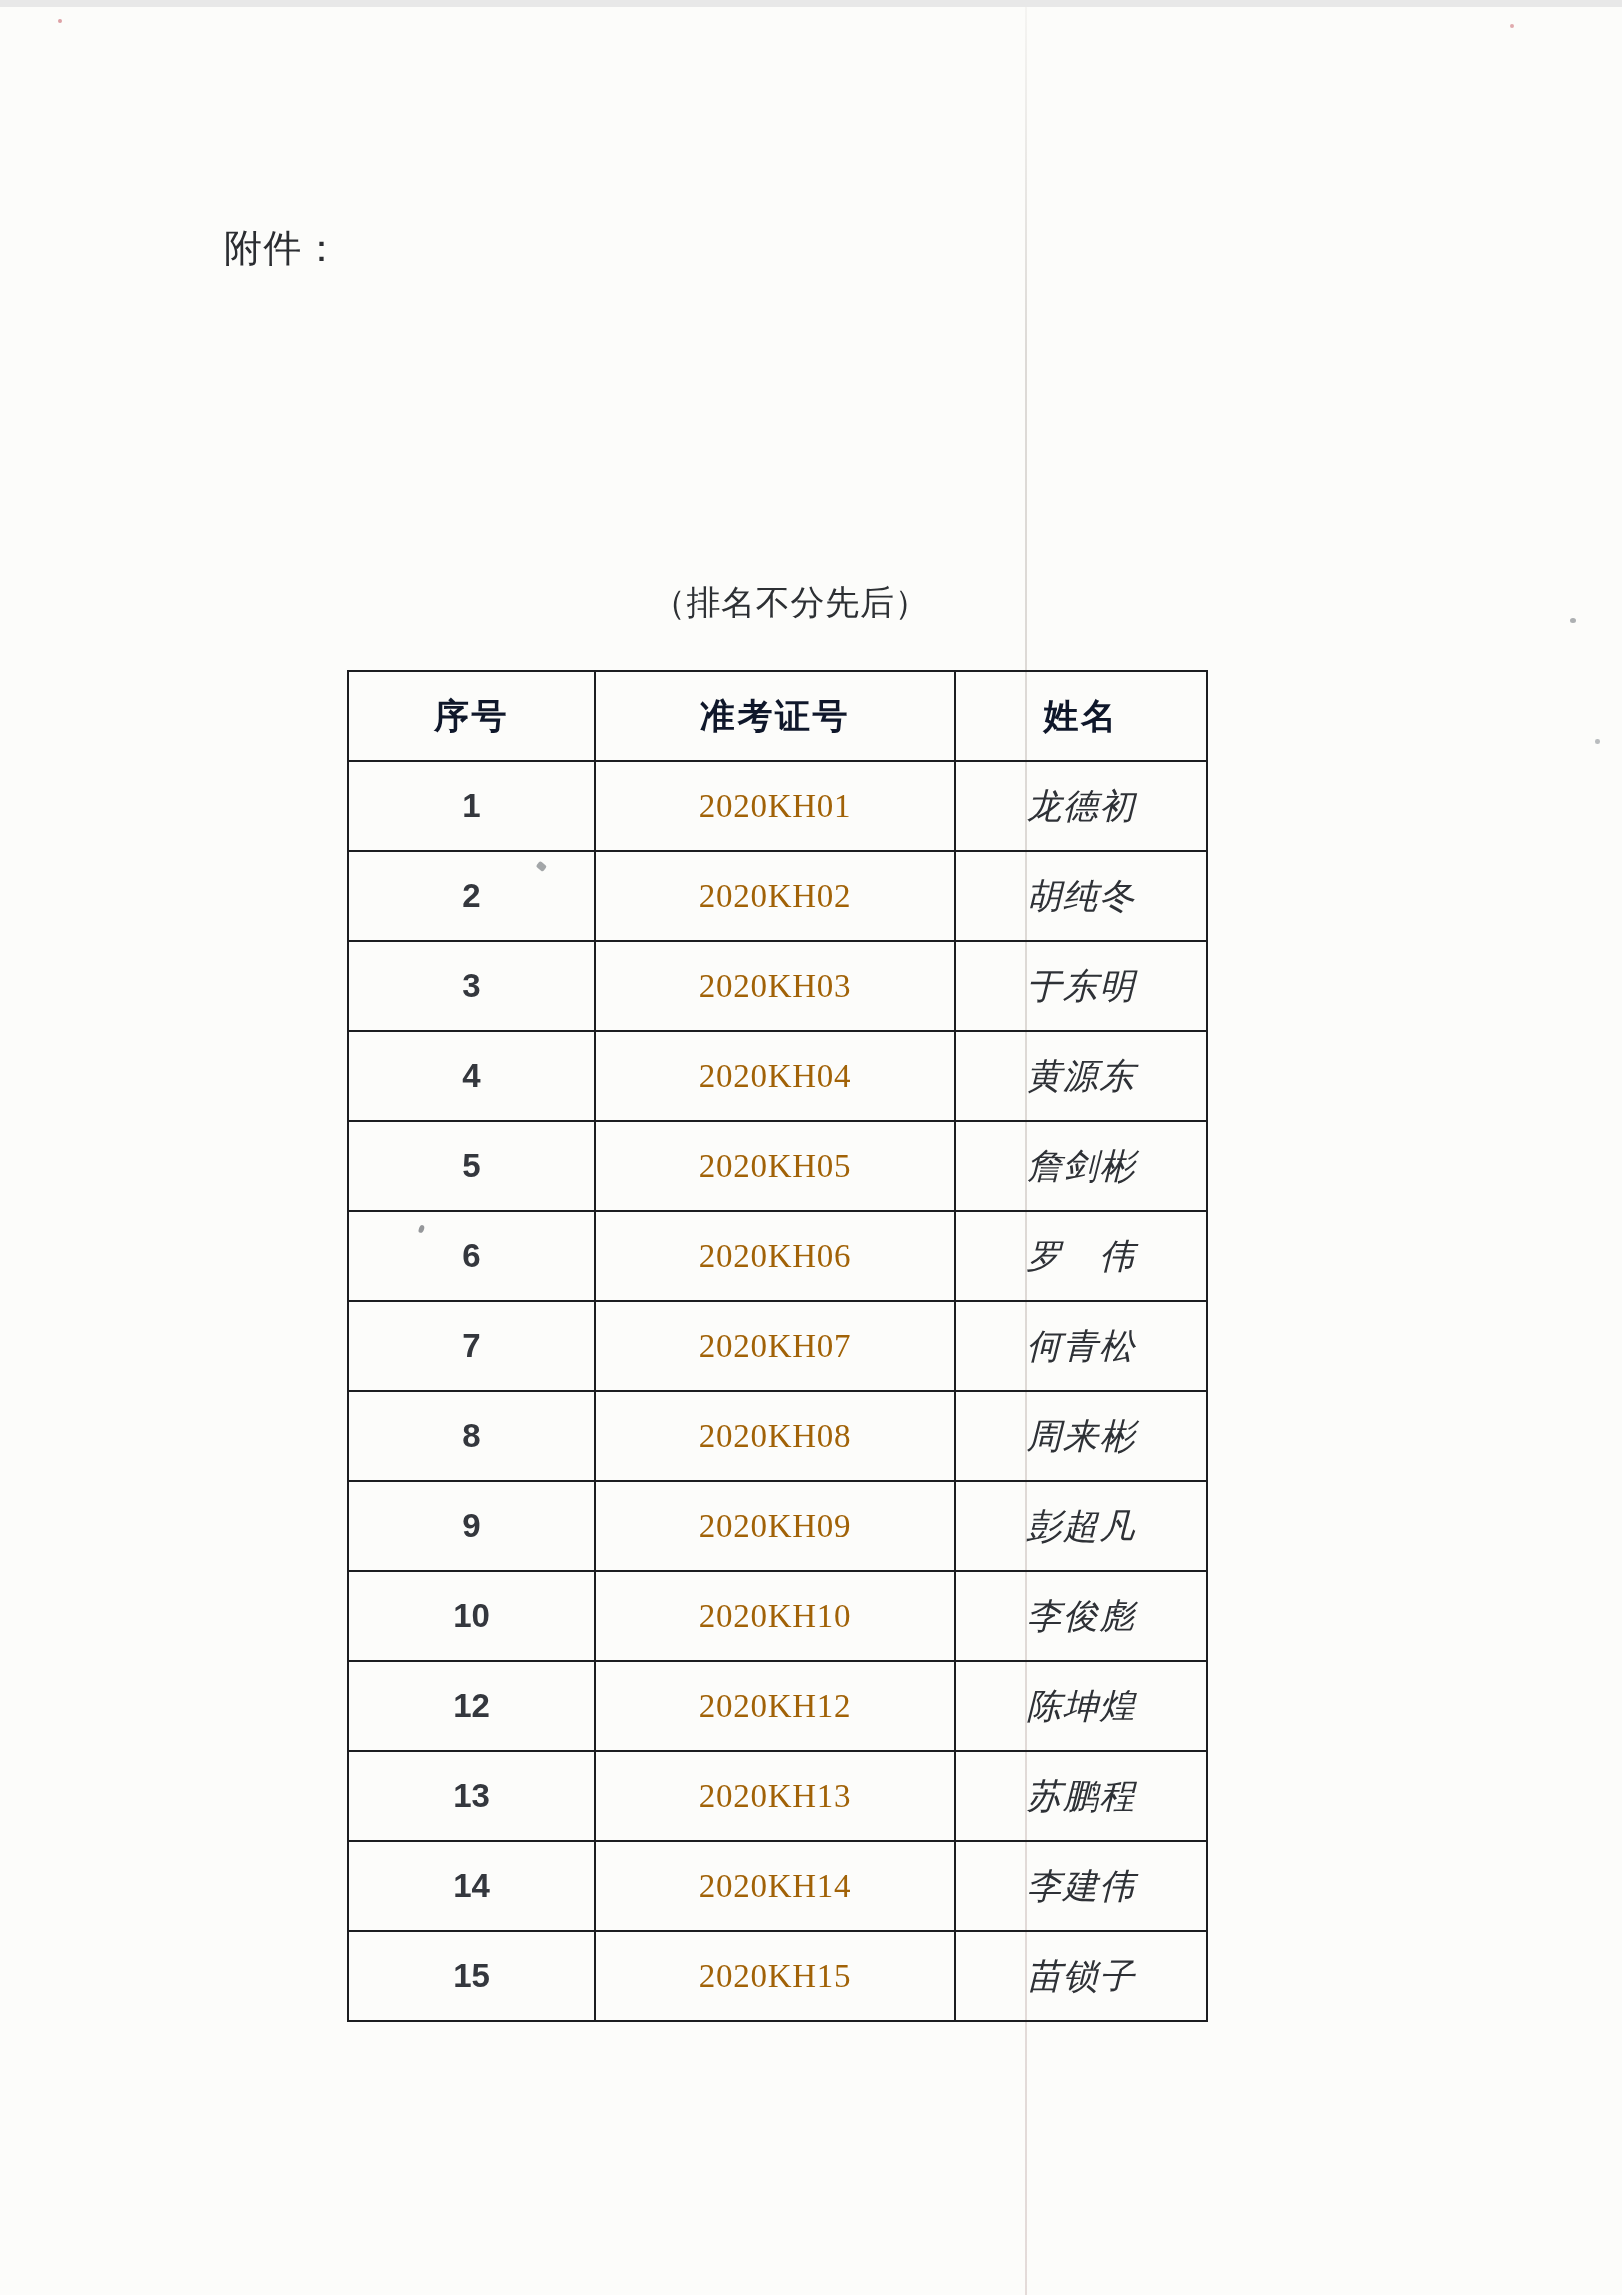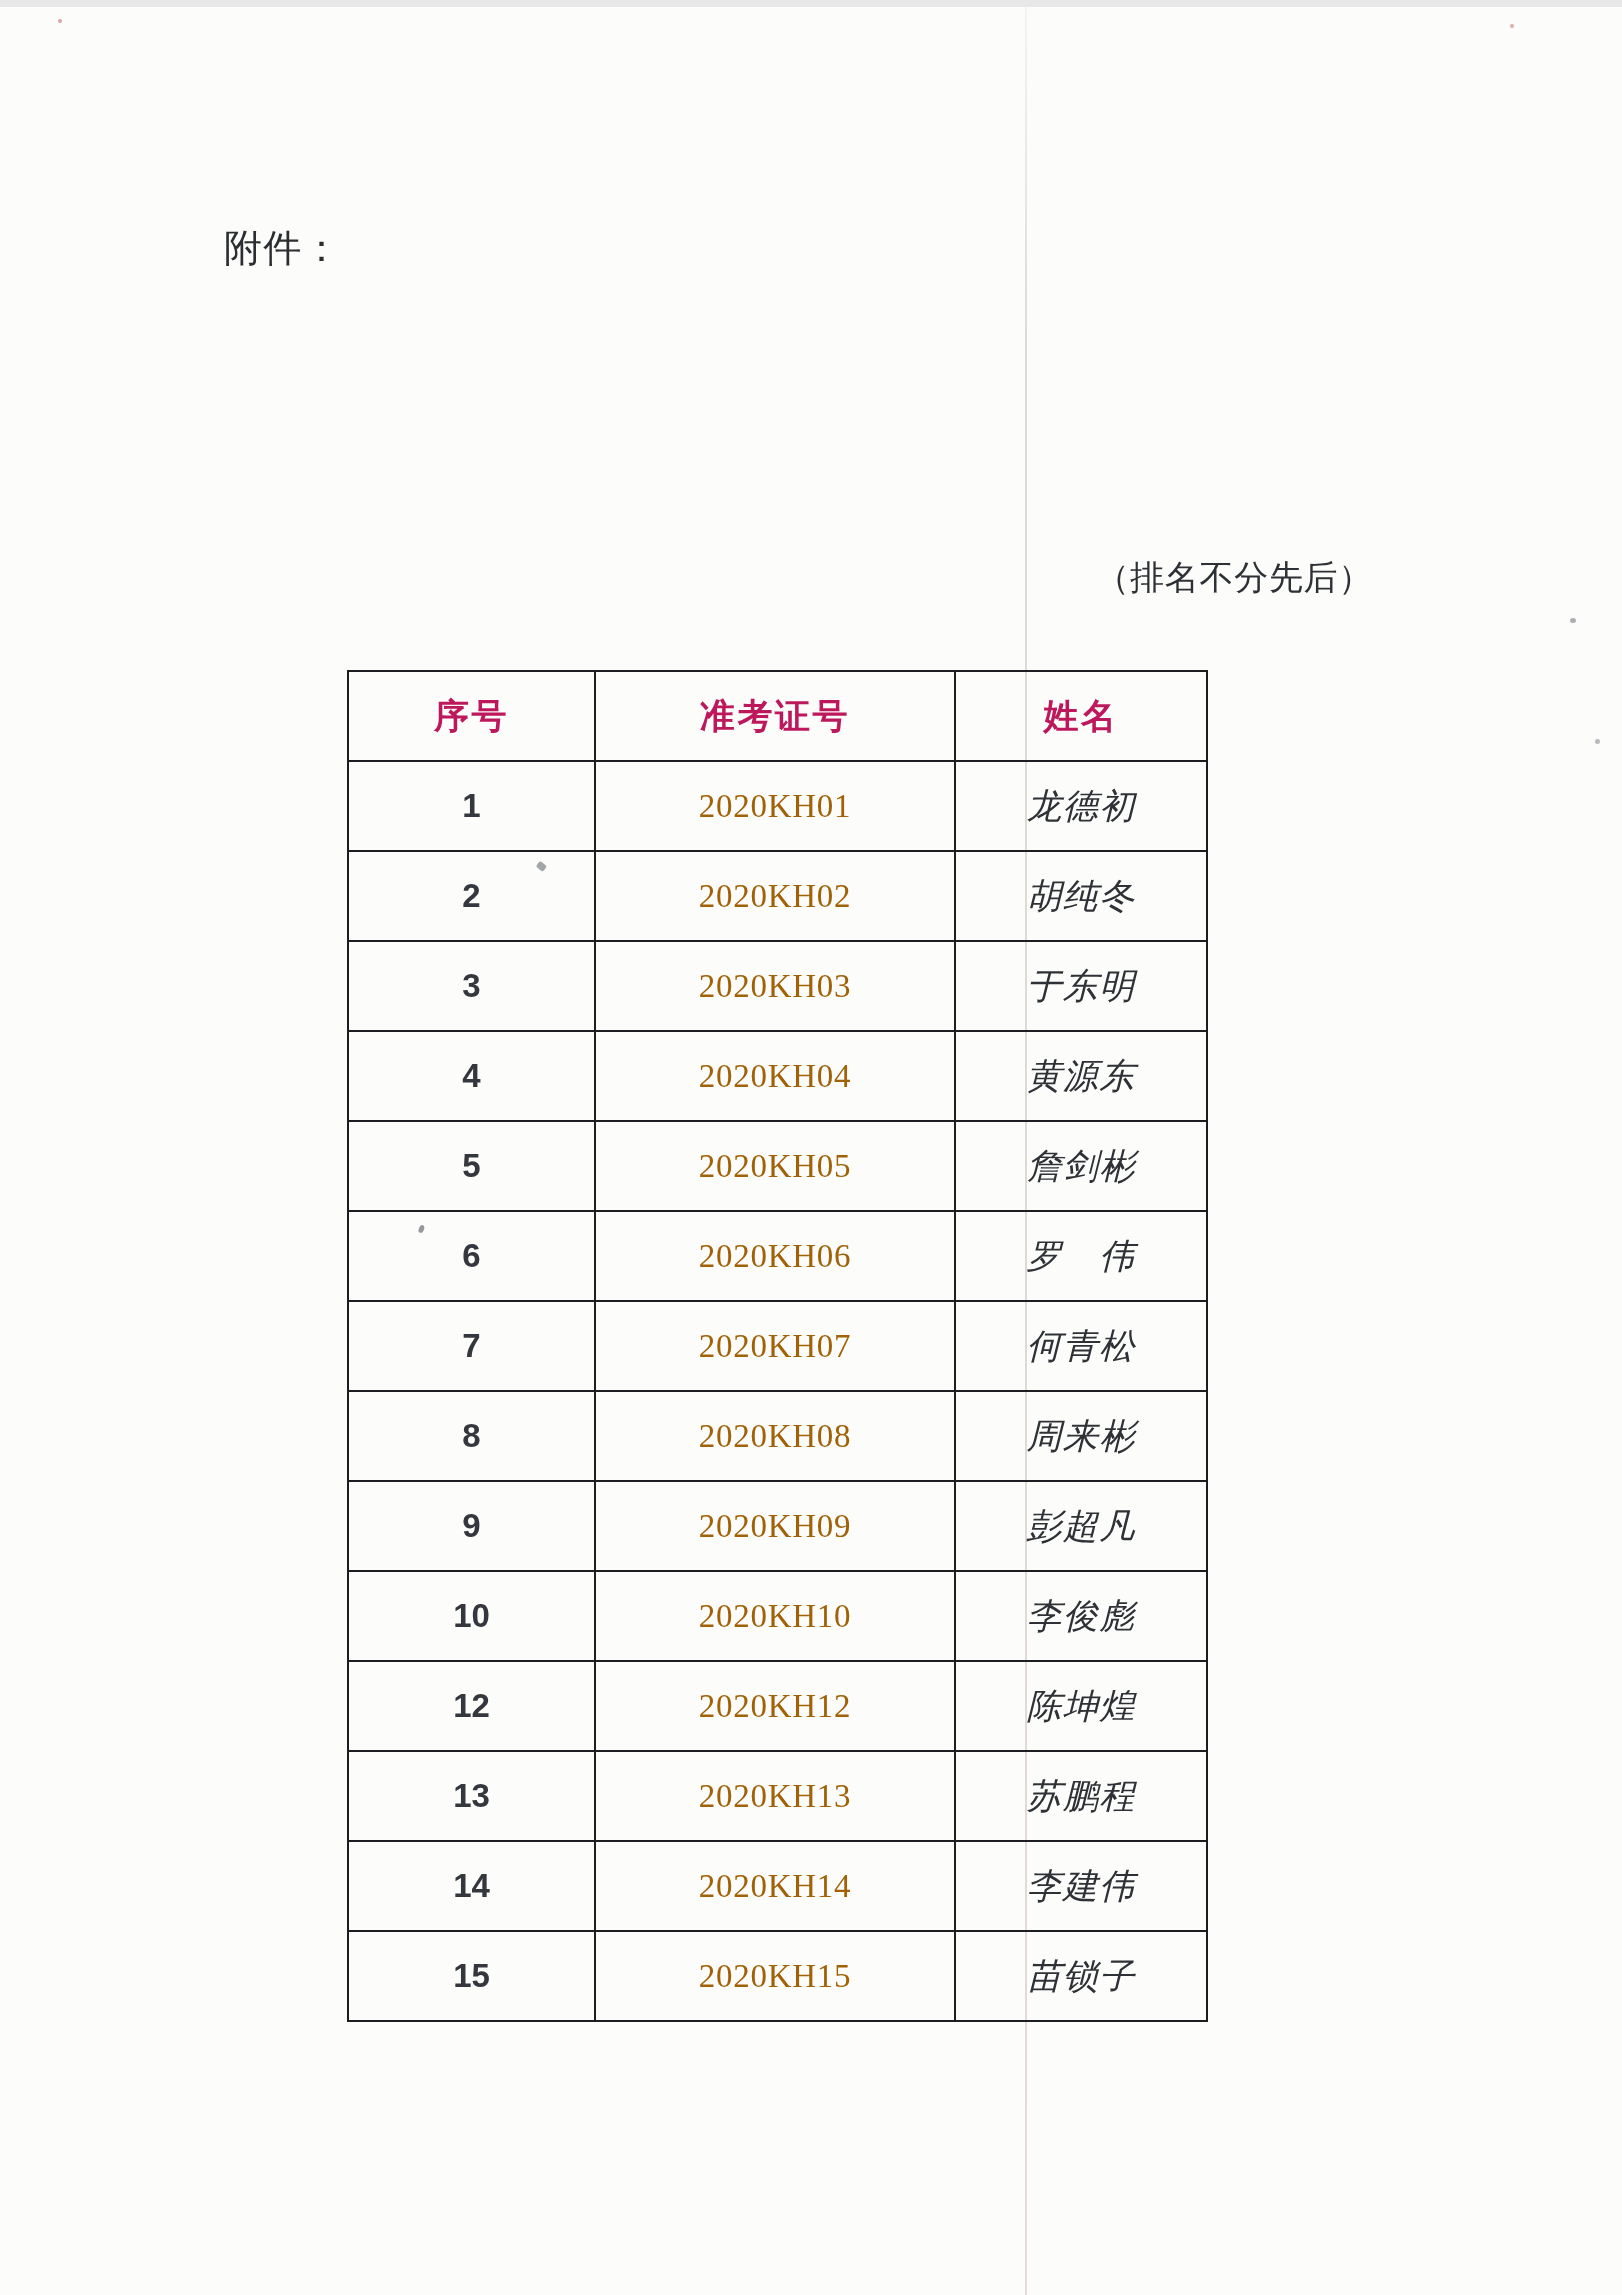--- a/index.html
+++ b/index.html
@@ -47,23 +47,23 @@
     letter-spacing: 3.3px;
     color: #26282d;
     white-space: nowrap;
   }
   .title-line-1 { position: relative; left: -27.5px; }
   .title-line-2 { position: relative; left: 0; }
   .title-line-3 { position: relative; left: -79px; }
 
   .subtitle {
     position: absolute;
-    left: 208px; top: 548px;
+    left: 208px; top: 573px;
     width: 1165px;
-    text-align: right;
+    text-align: center;
     font-size: 34px;
     letter-spacing: 0.7px;
     color: #2d3034;
   }
 
   table.roster {
     position: absolute;
     left: 347px; top: 663px;
     width: 859px;
     border-collapse: collapse;
@@ -82,21 +82,21 @@
     vertical-align: middle;
     padding: 0;
     height: 88px;
     overflow: hidden;
   }
   table.roster th {
     font-family: "Liberation Sans", "DejaVu Sans", sans-serif;
     font-weight: bold;
     font-size: 35px;
     letter-spacing: 2.6px;
-    color: #be185d;
+    color: #0f172a;
   }
   td.serial {
     font-family: "Liberation Sans", "DejaVu Sans", sans-serif;
     font-weight: bold;
     font-size: 33px;
     color: #34373d;
   }
   td.ticket {
     font-size: 33px;
     letter-spacing: 0.7px;

